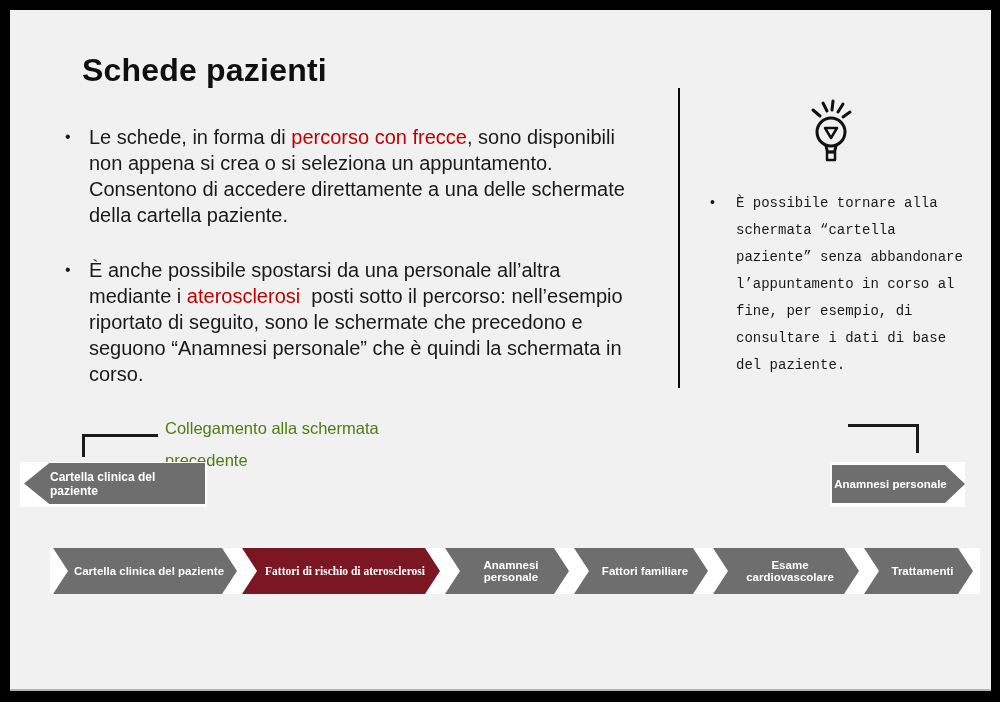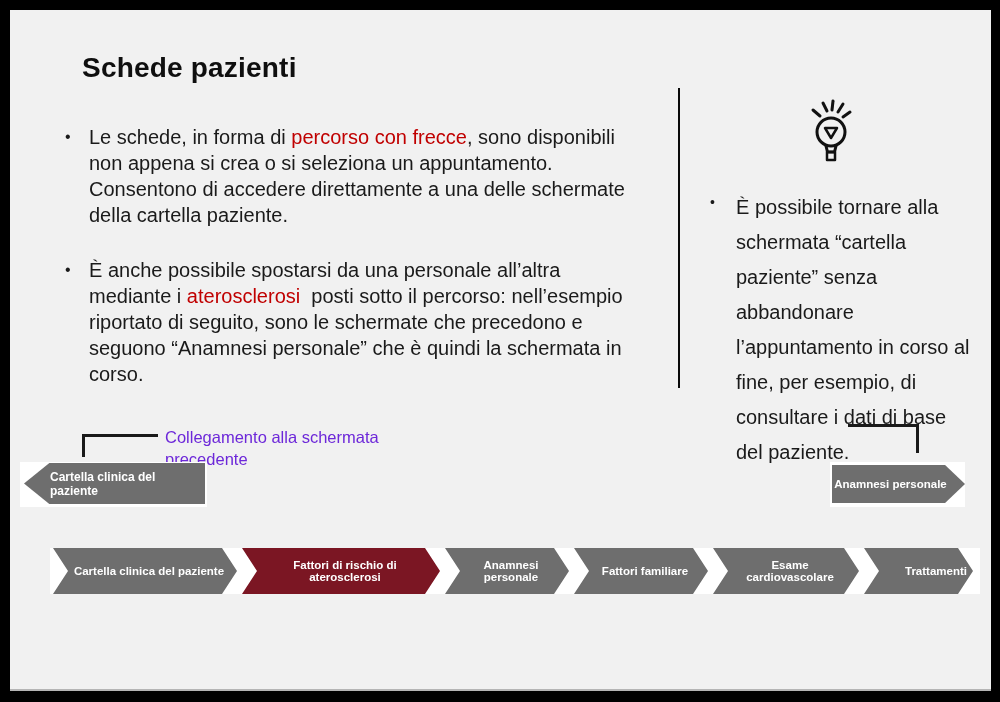--- a/index.html
+++ b/index.html
@@ -22,44 +22,44 @@
     background:#000;
   }
   .slide{
     position:relative;width:100%;height:100%;
     background:var(--bg);
     border-bottom:2px solid #b5b5b5;
     overflow:hidden;
   }
   .title{
     position:absolute;left:72px;top:42px;
-    font-size:28px;font-weight:600;color:#0f0f0f;letter-spacing:.2px;
+    font-size:32px;font-weight:600;color:#0f0f0f;letter-spacing:.2px;
   }
   .bullets{position:absolute;left:55px;top:114px;width:580px;}
   .bullet{display:grid;grid-template-columns:24px 1fr;margin-bottom:29px;}
   .bullet .marker{font-size:16px;line-height:26px;color:var(--ink);}
   .bullet p{
     font-size:20px;line-height:26px;color:var(--ink);
     white-space:pre-wrap;
   }
   .hl{color:var(--hl);}
   .divider{
     position:absolute;left:668px;top:78px;width:2px;height:300px;
     background:#0a0a0a;
   }
   .tip-col{position:absolute;left:700px;top:88px;width:262px;}
   .bulb-wrap{display:flex;justify-content:center;margin-right:20px;}
   .tip-item{
     display:grid;grid-template-columns:26px 1fr;margin-top:24px;
   }
   .tip-item .marker{font-size:14px;line-height:25px;color:var(--ink);}
-  .tip-item p{font-size:20px;line-height:35px;color:var(--ink);white-space:pre-wrap;}
+  .tip-item p{font-size:14px;line-height:27px;color:var(--ink);white-space:pre-wrap;font-family:Liberation Mono, monospace;}
   .callout-label{
     position:absolute;width:242px;
-    font-size:16.5px;line-height:22px;color:#6d28d9;margin-top:14px;
+    font-size:16.5px;line-height:32px;color:#4d7c0f;
   }
   .callout-label.prev{left:155px;top:402px;}
   .callout-label.next{left:608px;top:402px;}
   .bracket{position:absolute;}
   .bracket.prev{
     left:72px;top:424px;width:76px;height:23px;
     border-left:3px solid #1a1a1a;border-top:3px solid #1a1a1a;
   }
   .bracket.next{
     left:838px;top:414px;width:71px;height:29px;
@@ -88,27 +88,27 @@
     background:#fff;display:flex;gap:5px;padding:0 7px 0 3px;
   }
   .seg{
     height:100%;background:var(--gray);color:#fff;
     display:flex;align-items:center;justify-content:center;
     font-weight:bold;font-size:11.5px;text-align:center;
     padding:0 6px 0 14px;
     clip-path:polygon(0 0,calc(100% - 15px) 0,100% 50%,calc(100% - 15px) 100%,0 100%,15px 50%);
     cursor:pointer;
   }
-  .seg.active{background:var(--red);}
+  .seg.active{background:var(--red);font-family:Liberation Serif, serif;}
   .seg:nth-child(1){flex:0 0 184px;}
   .seg:nth-child(2){flex:0 0 198px;}
   .seg:nth-child(3){flex:0 0 124px;}
   .seg:nth-child(4){flex:0 0 134px;}
   .seg:nth-child(5){flex:0 0 146px;}
-  .seg:nth-child(6){flex:0 0 109px;justify-content:flex-end;}
+  .seg:nth-child(6){flex:0 0 109px;}
   .bulb{stroke:#111;stroke-width:3;fill:none;stroke-linecap:round;stroke-linejoin:round;}
 </style>
 </head>
 <body>
 
 <div class="frame">
   <div class="slide">
 
     <h1 class="title">Schede pazienti</h1>
 

